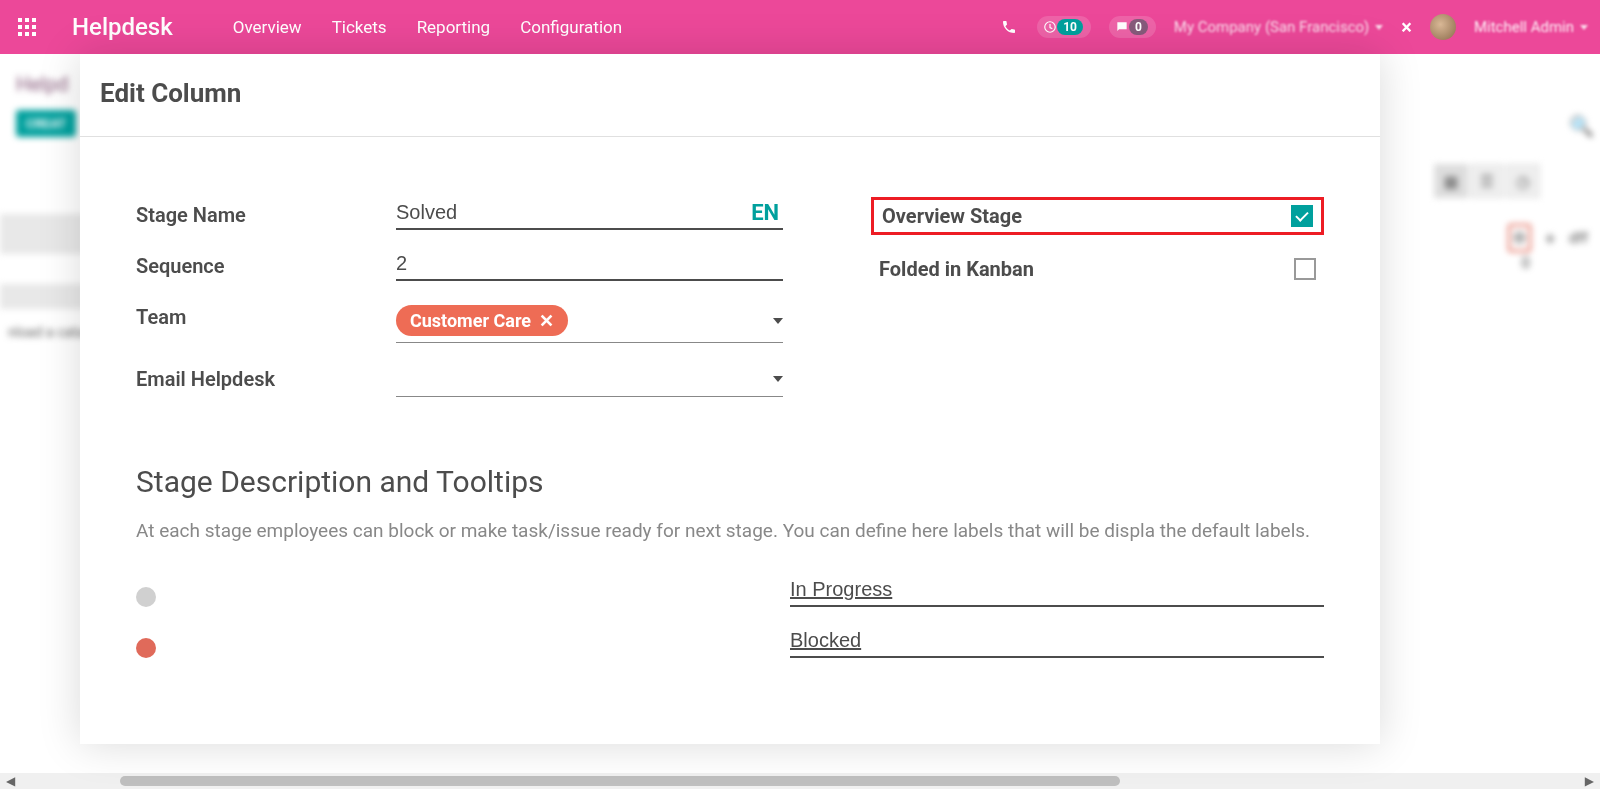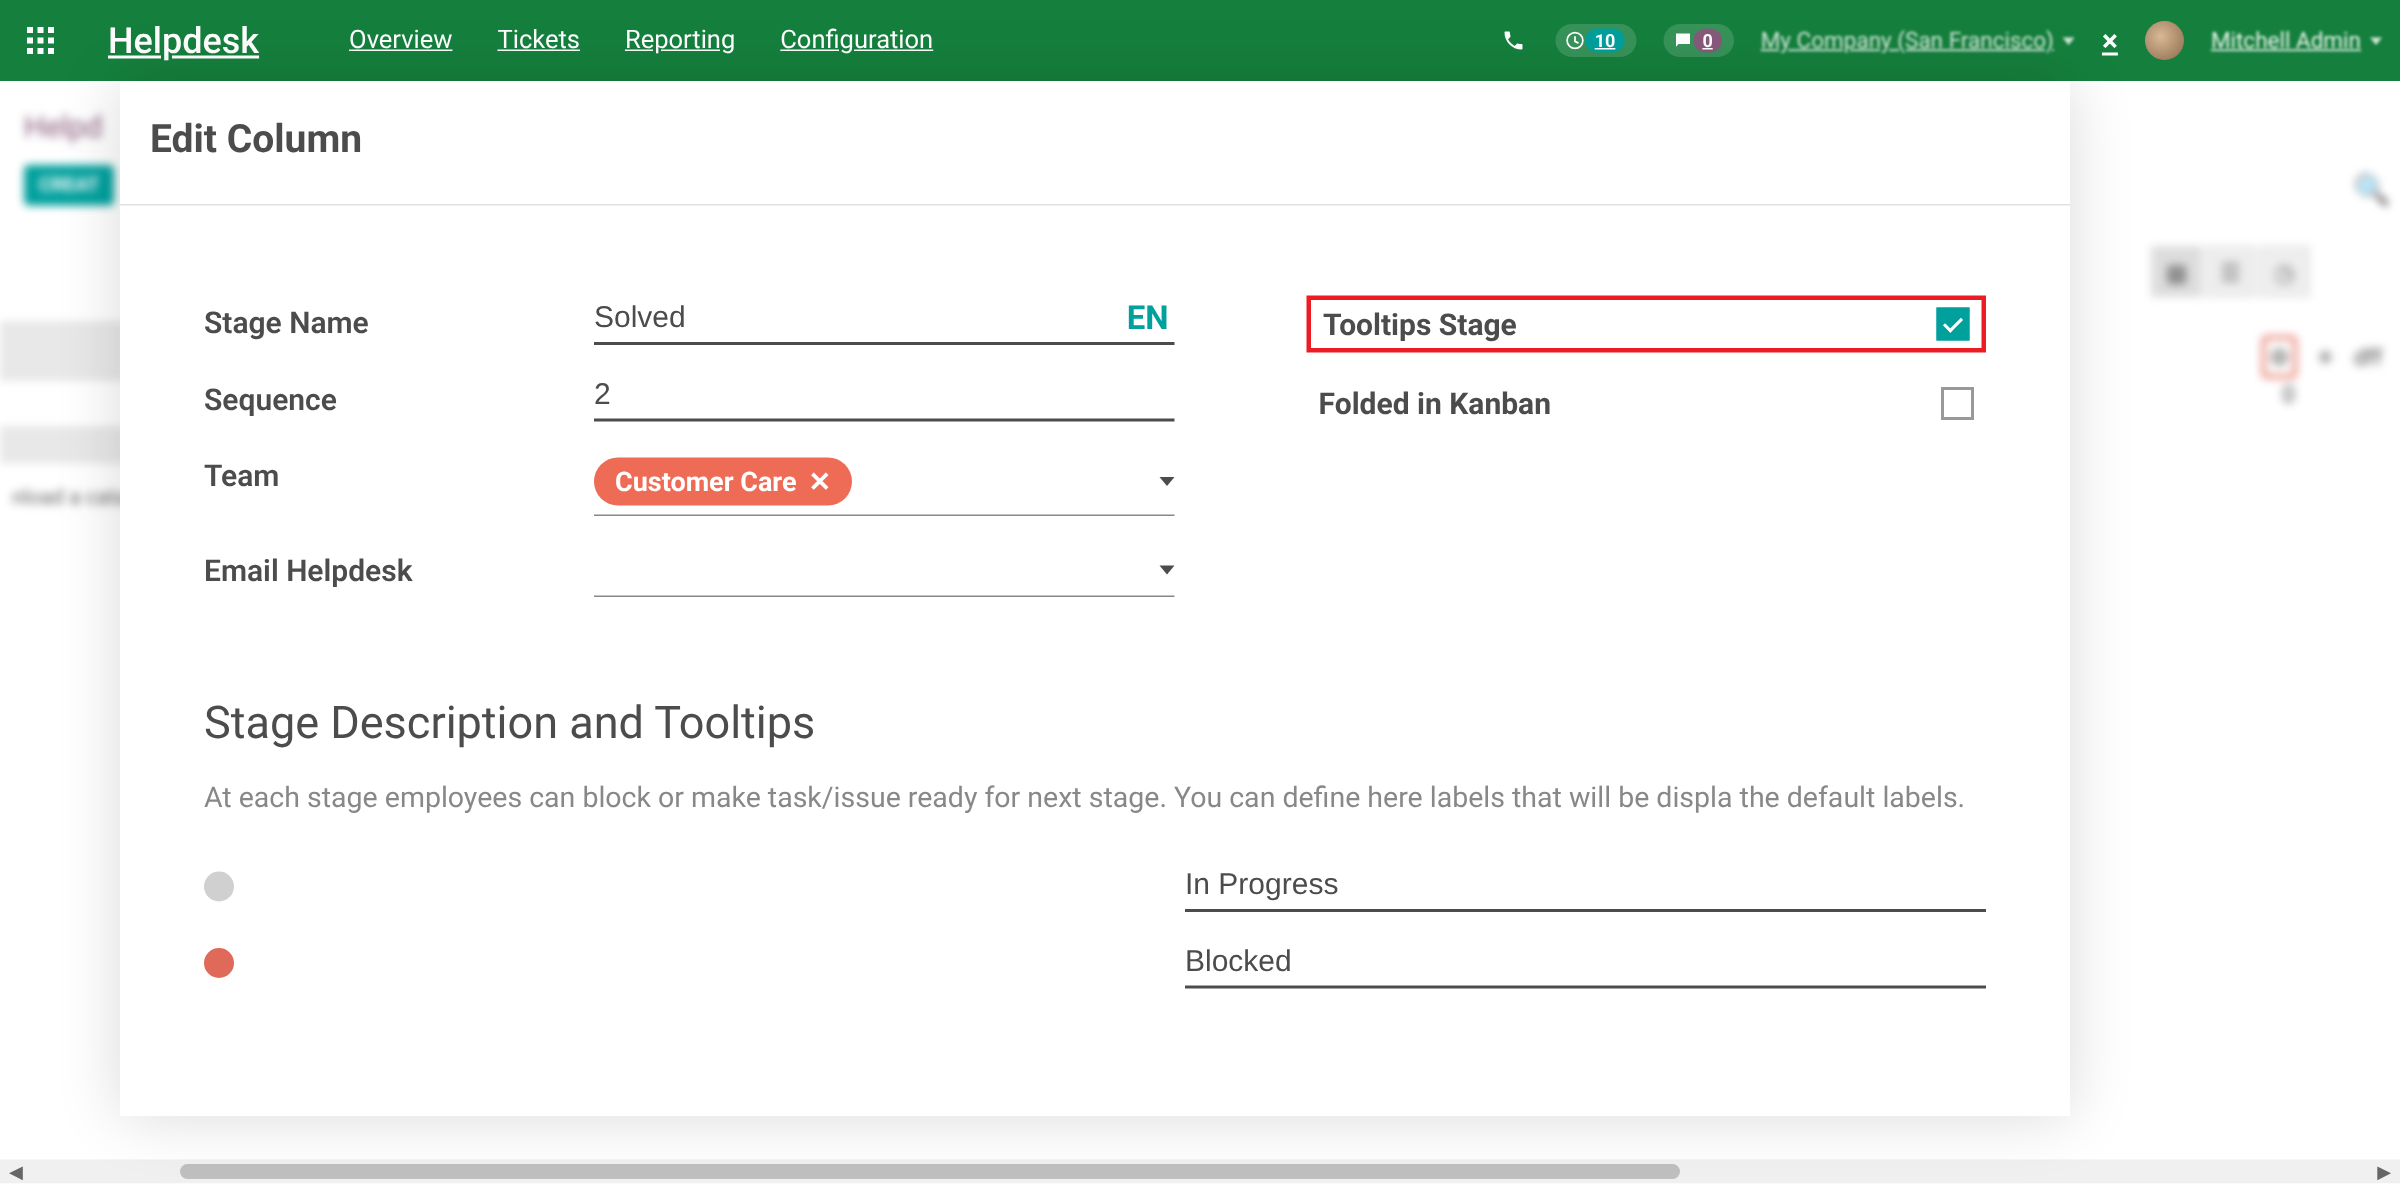--- a/index.html
+++ b/index.html
@@ -1,19 +1,19 @@
 <!DOCTYPE html>
 <html><head>
 <meta charset="utf-8">
 <style>
 * { box-sizing: border-box; margin: 0; padding: 0; }
 body { font-family: -apple-system, BlinkMacSystemFont, "Segoe UI", Roboto, "Helvetica Neue", sans-serif; background: #fff; color: #4c4c4c; overflow: hidden; width: 1600px; height: 789px; position: relative; }
 
 
-.topnav { height: 54px; background: #15803d; display: flex; align-items: center; color: #fff; padding: 0 12px; text-decoration: underline; }
+.topnav { height: 54px; background: #ec4899; display: flex; align-items: center; color: #fff; padding: 0 12px; }
 .apps-grid { width: 30px; height: 30px; display: flex; align-items: center; justify-content: center; margin-right: 30px; cursor: pointer; }
 .apps-grid svg { fill: #fff; }
 .brand { font-size: 24px; font-weight: 500; color: #fff; margin-right: 60px; }
 .nav-menu { display: flex; gap: 30px; }
 .nav-link { color: #fff; font-size: 17px; cursor: pointer; }
 .nav-right { margin-left: auto; display: flex; align-items: center; gap: 18px; }
 .nav-icon { width: 20px; height: 20px; display: flex; align-items: center; justify-content: center; cursor: pointer; }
 .nav-icon svg { fill: #fff; }
 .badge-pill { display: flex; align-items: center; background: rgba(255,255,255,0.15); border-radius: 18px; padding: 3px 8px 3px 6px; cursor: pointer; gap: 0; }
 .badge-pill .count { background: #00a09d; color: #fff; font-size: 12px; border-radius: 8px; padding: 1px 6px; font-weight: bold; }
@@ -58,21 +58,21 @@
 .tag-x { font-size: 18px; cursor: pointer; }
 .checkbox-highlight { border: 3px solid #ed1c24; padding: 4px 8px; display: flex; align-items: center; justify-content: space-between; }
 .check-label { font-size: 20px; font-weight: 700; color: #4c4c4c; }
 .checkbox { width: 22px; height: 22px; border: 2px solid #999; display: flex; align-items: center; justify-content: center; cursor: pointer; }
 .checkbox.checked { background: #00a09d; border-color: #00a09d; }
 .checkbox.checked::after { content: ""; width: 10px; height: 5px; border-left: 2px solid #fff; border-bottom: 2px solid #fff; transform: rotate(-45deg) translate(1px,-1px); }
 .form-row-plain { display: flex; align-items: center; justify-content: space-between; margin-top: 22px; padding: 0 8px; }
 
 .section-heading { font-size: 30px; color: #4c4c4c; margin-top: 49px; margin-bottom: 18px; font-weight: 400; }
 .section-desc { font-size: 19px; color: #888; margin-bottom: 28px; line-height: 1.5; }
-.status-row { display: flex; align-items: center; margin-bottom: 18px; }
+.status-row { display: flex; align-items: flex-end; margin-bottom: 18px; text-decoration: underline; }
 .status-dot { width: 20px; height: 20px; border-radius: 50%; margin-right: 8px; }
 .dot-grey { background: #d0d0d0; }
 .dot-red { background: #e06a5a; }
 .status-spacer { flex: 0 0 626px; }
 .status-input { flex: 1; border: none; border-bottom: 2px solid #4c4c4c; font-size: 20px; padding: 4px 0; color: #4c4c4c; outline: none; background: transparent; }
 
 
 .hscroll { position: absolute; bottom: 0; left: 0; right: 0; height: 16px; background: #f0f0f0; display: flex; align-items: center; }
 .hscroll .thumb { height: 10px; background: #bfbfbf; border-radius: 5px; margin-left: 120px; width: 1000px; }
 .hscroll .arrow { position: absolute; font-size: 12px; color: #666; }
@@ -196,21 +196,21 @@
             <div class="select-input">
               <span></span>
               <span class="dropdown-caret"></span>
             </div>
           </div>
         </div>
       </div>
 
       <div class="form-col" style="flex:0.7">
         <div class="checkbox-highlight">
-          <span class="check-label">Tooltips Stage</span>
+          <span class="check-label">Overview Stage</span>
           <span class="checkbox checked"></span>
         </div>
         <div class="form-row-plain">
           <span class="check-label" style="font-weight:700">Folded in Kanban</span>
           <span class="checkbox"></span>
         </div>
       </div>
     </div>
 
     <div class="section-heading">Stage Description and Tooltips</div>

